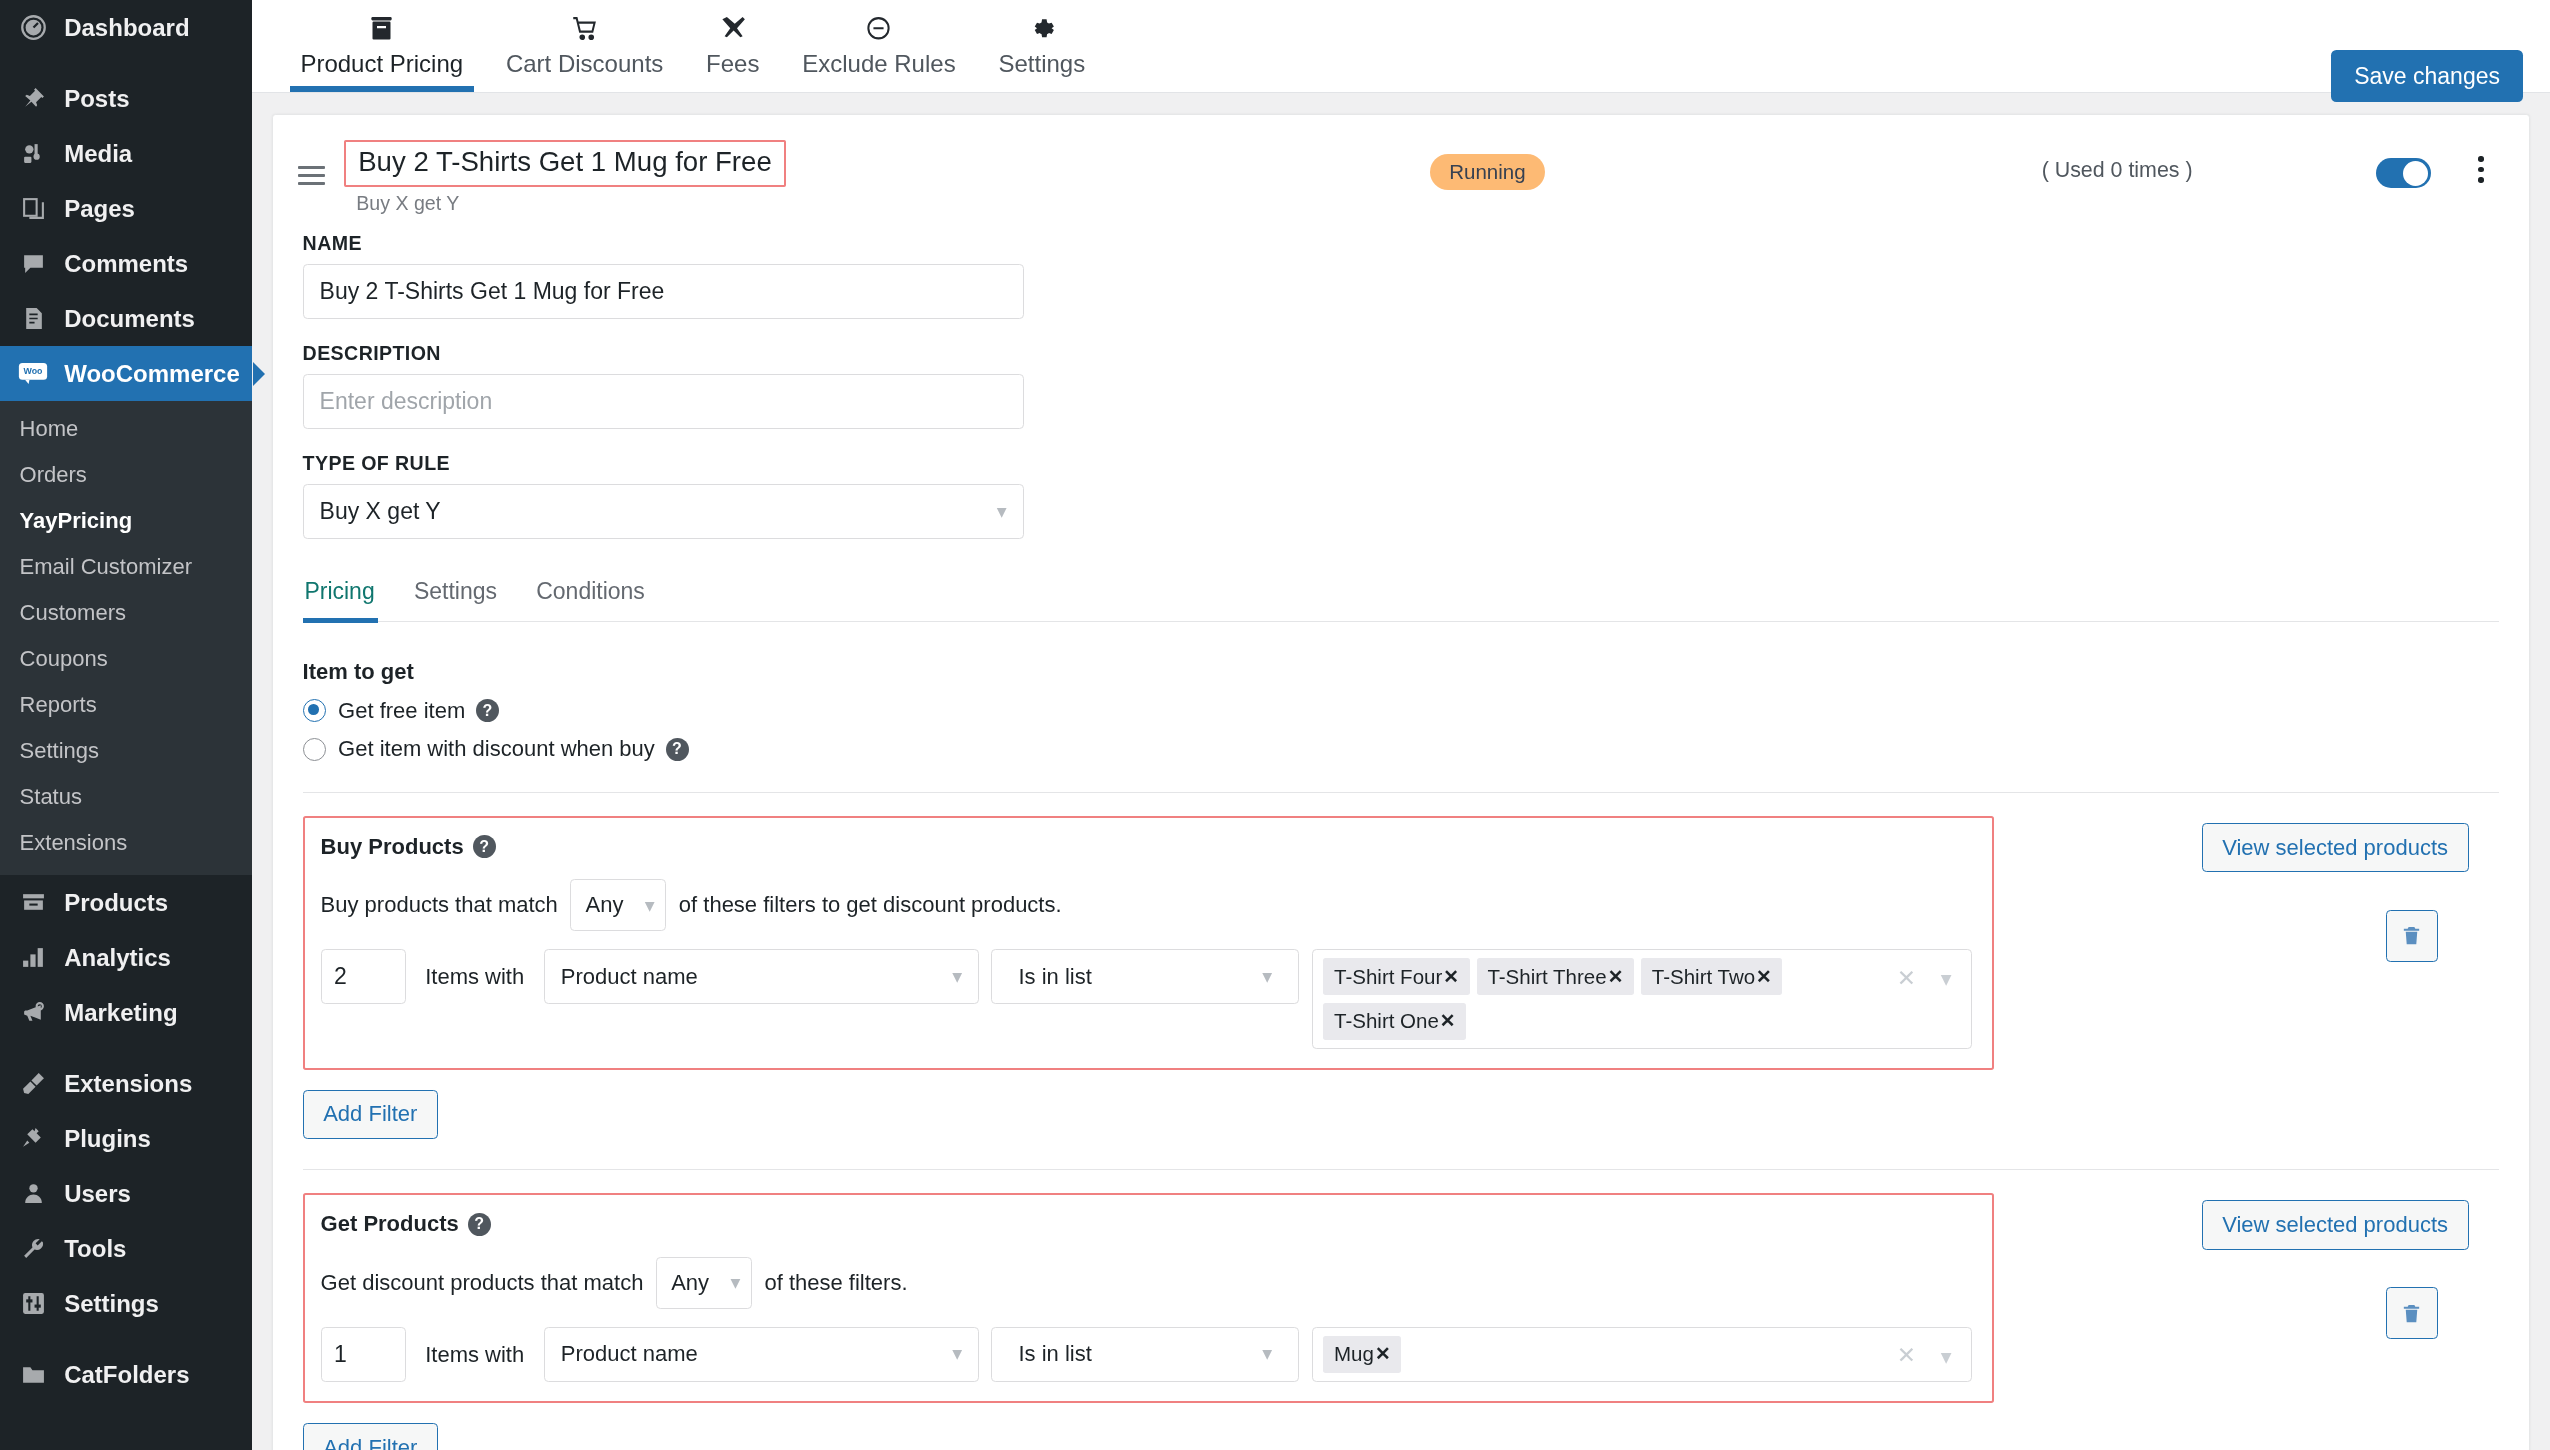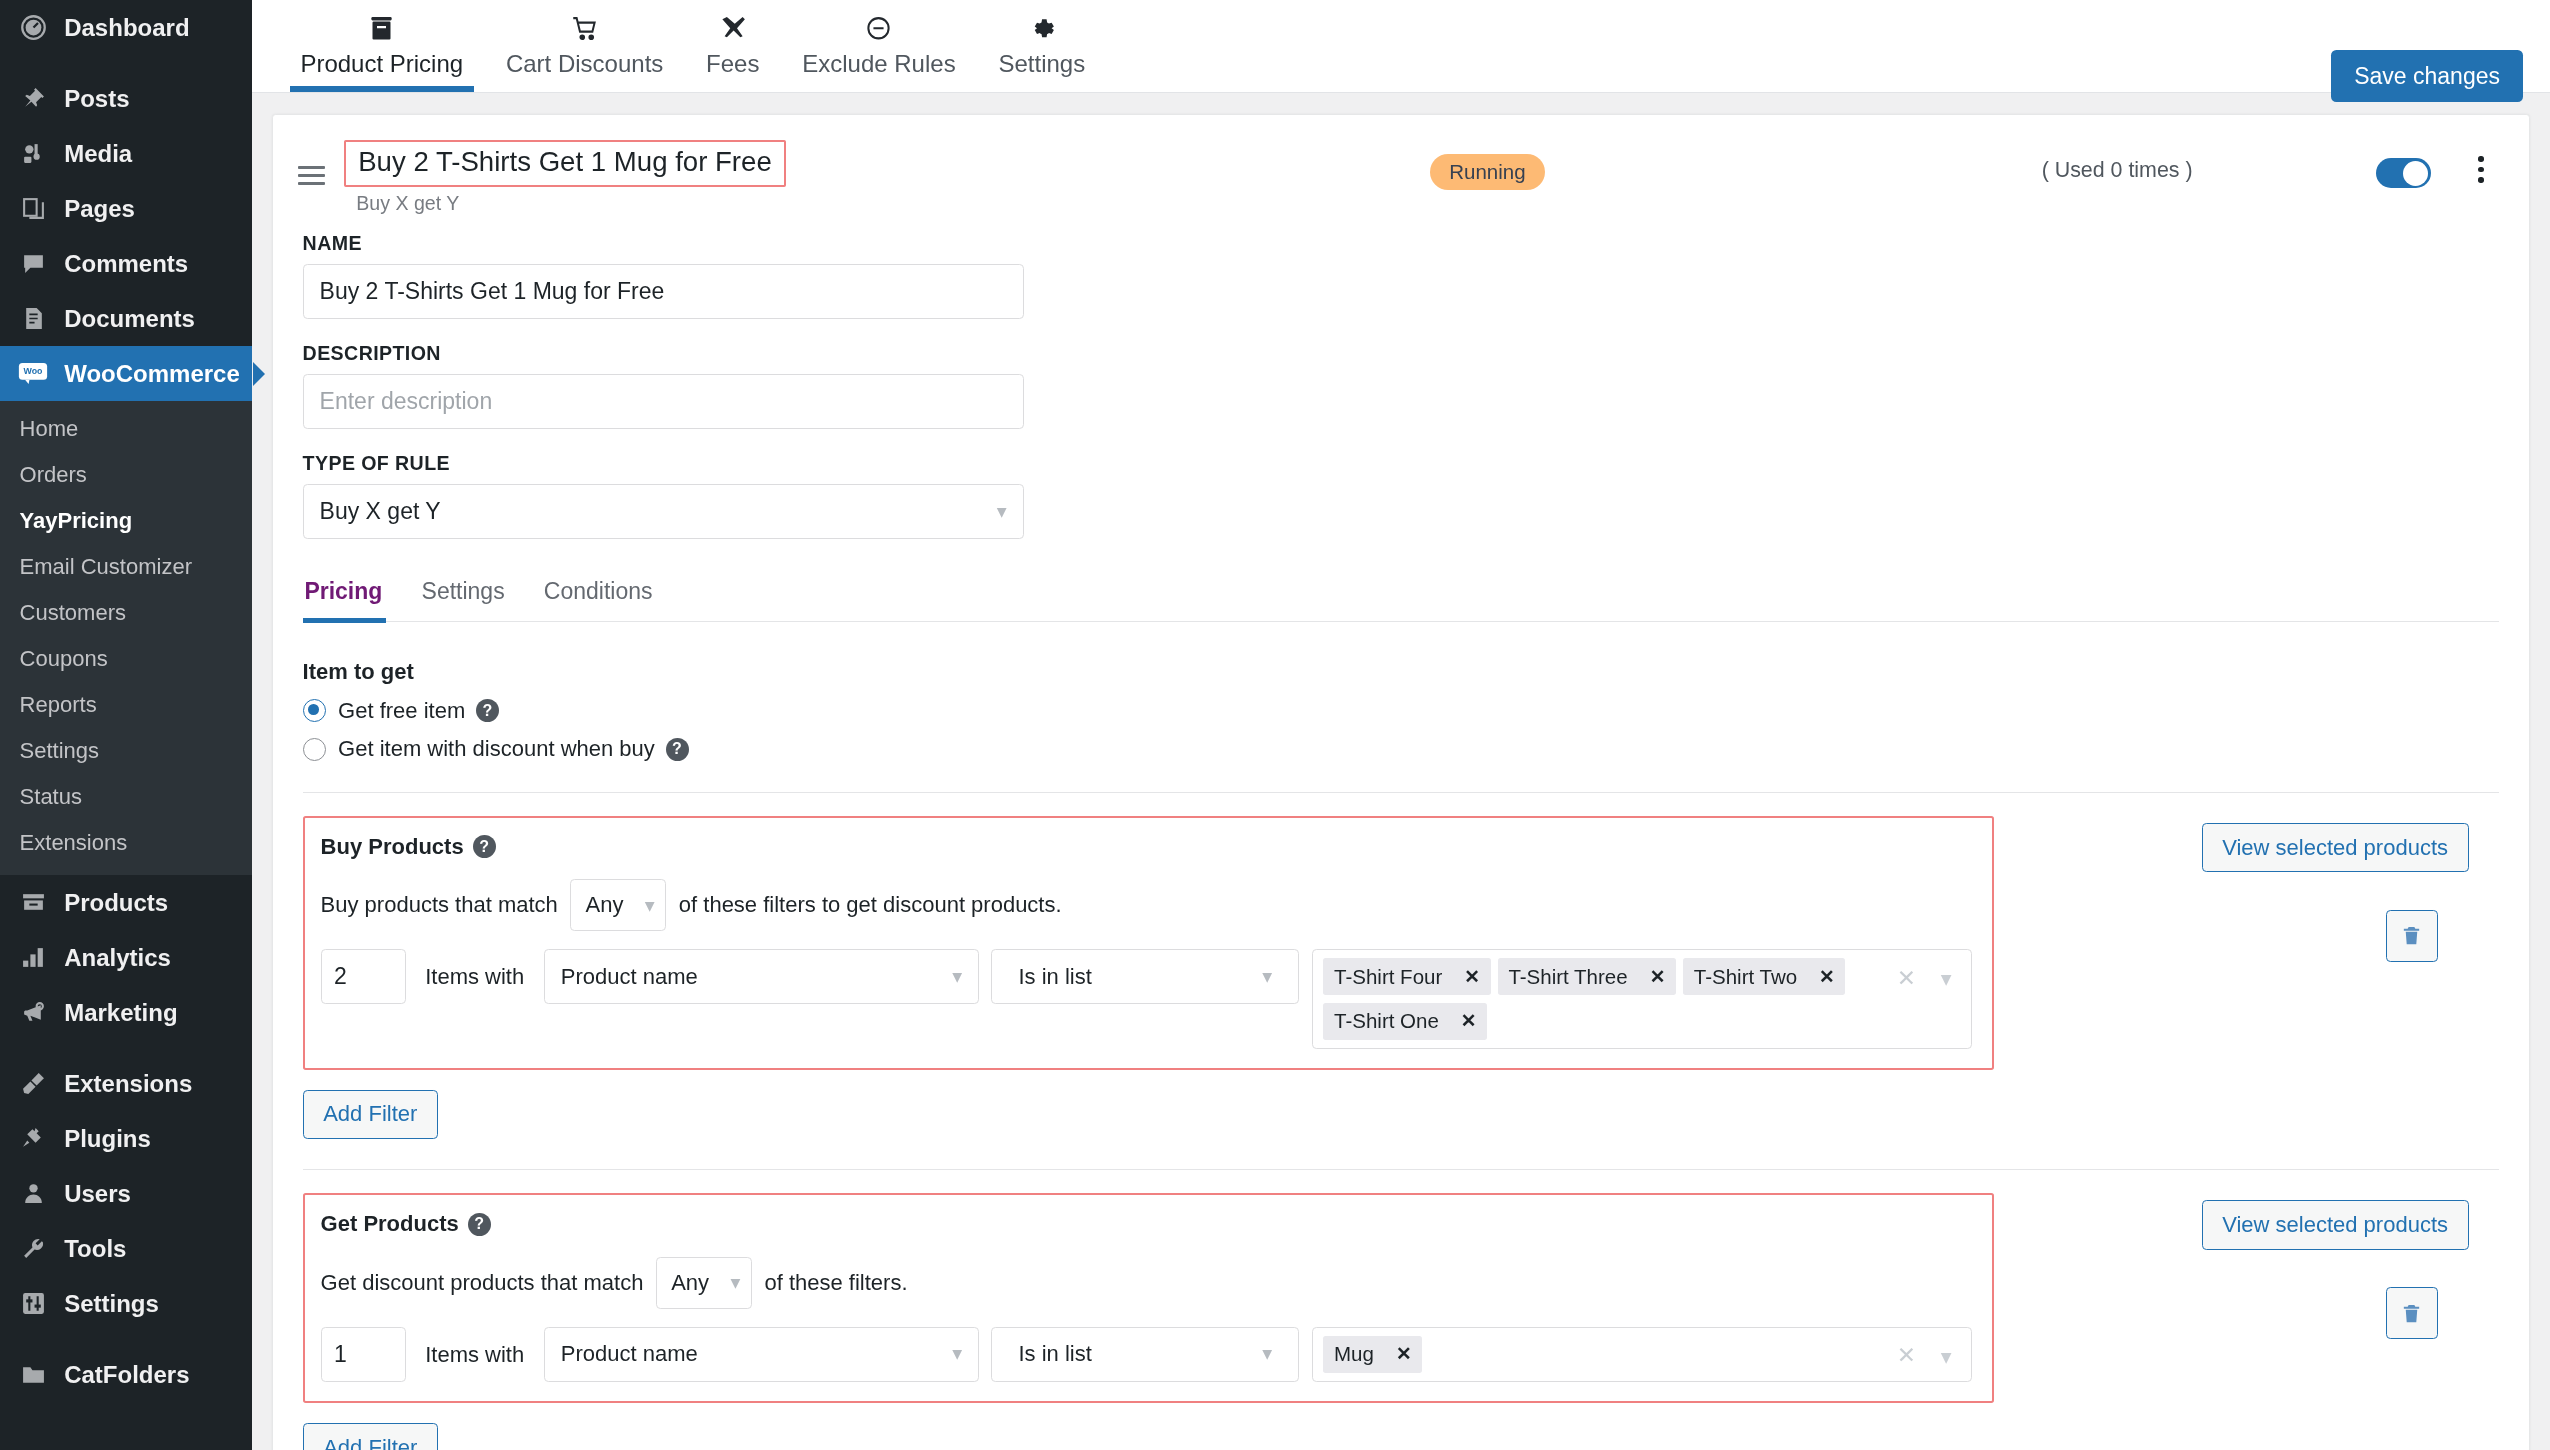--- a/index.html
+++ b/index.html
@@ -200,21 +200,21 @@
     margin-top: 39px;
     border-bottom: 0.9px solid #e4e5e7;
     padding-left: 0;
   }
   .inner-tab {
     font-size: 23px; color: #646970;
     padding: 0 19.6px 16px 19.6px;
     cursor: pointer; position: relative;
   }
   .inner-tab:first-child { padding-left: 1.8px; }
-  .inner-tab.active { color: #701a75; font-weight: bold; }
+  .inner-tab.active { color: #0f766e; }
   .inner-tab.active::after {
     content: ""; position: absolute;
     left: 0; right: 16px; bottom: -1.8px;
     height: 4.4px; background: #2271b1;
   }
 
   
   .sect-title { font-size: 22px; color: #1d2327; font-weight: 700; margin-top: 37px; }
   .radio-row { display: flex; align-items: center; margin-top: 12.5px; }
   .radio {
@@ -288,21 +288,21 @@
     padding: 8px 85px 8px 10.7px;
     position: relative;
     display: flex; flex-wrap: wrap; gap: 7.1px;
     align-content: flex-start;
     cursor: text;
   }
   .chip {
     background: #e9e9ed; color: #1d2327;
     font-size: 20.5px; border-radius: 2.7px;
     padding: 5.3px 10.7px 6.2px 10.7px;
-    display: inline-flex; align-items: center; gap: 22px;
+    display: inline-flex; align-items: center; gap: 1px;
     height: 37px;
   }
   .chip .x { font-weight: 700; font-size: 18.7px; cursor: pointer; }
   .ms-clear { position: absolute; right: 55px; top: 14.2px; color: #c9ced3; font-size: 23px; cursor: pointer; }
   .ms-chev { position: absolute; right: 19.6px; top: 16px; color: #c9ced3; font-size: 21.4px; cursor: pointer; }
 
   .btn-outline {
     background: #f6f7f7; border: 0.9px solid #2271b1;
     color: #2271b1; border-radius: 4.4px;
     font-size: 22px; padding: 10.7px 19.6px;

